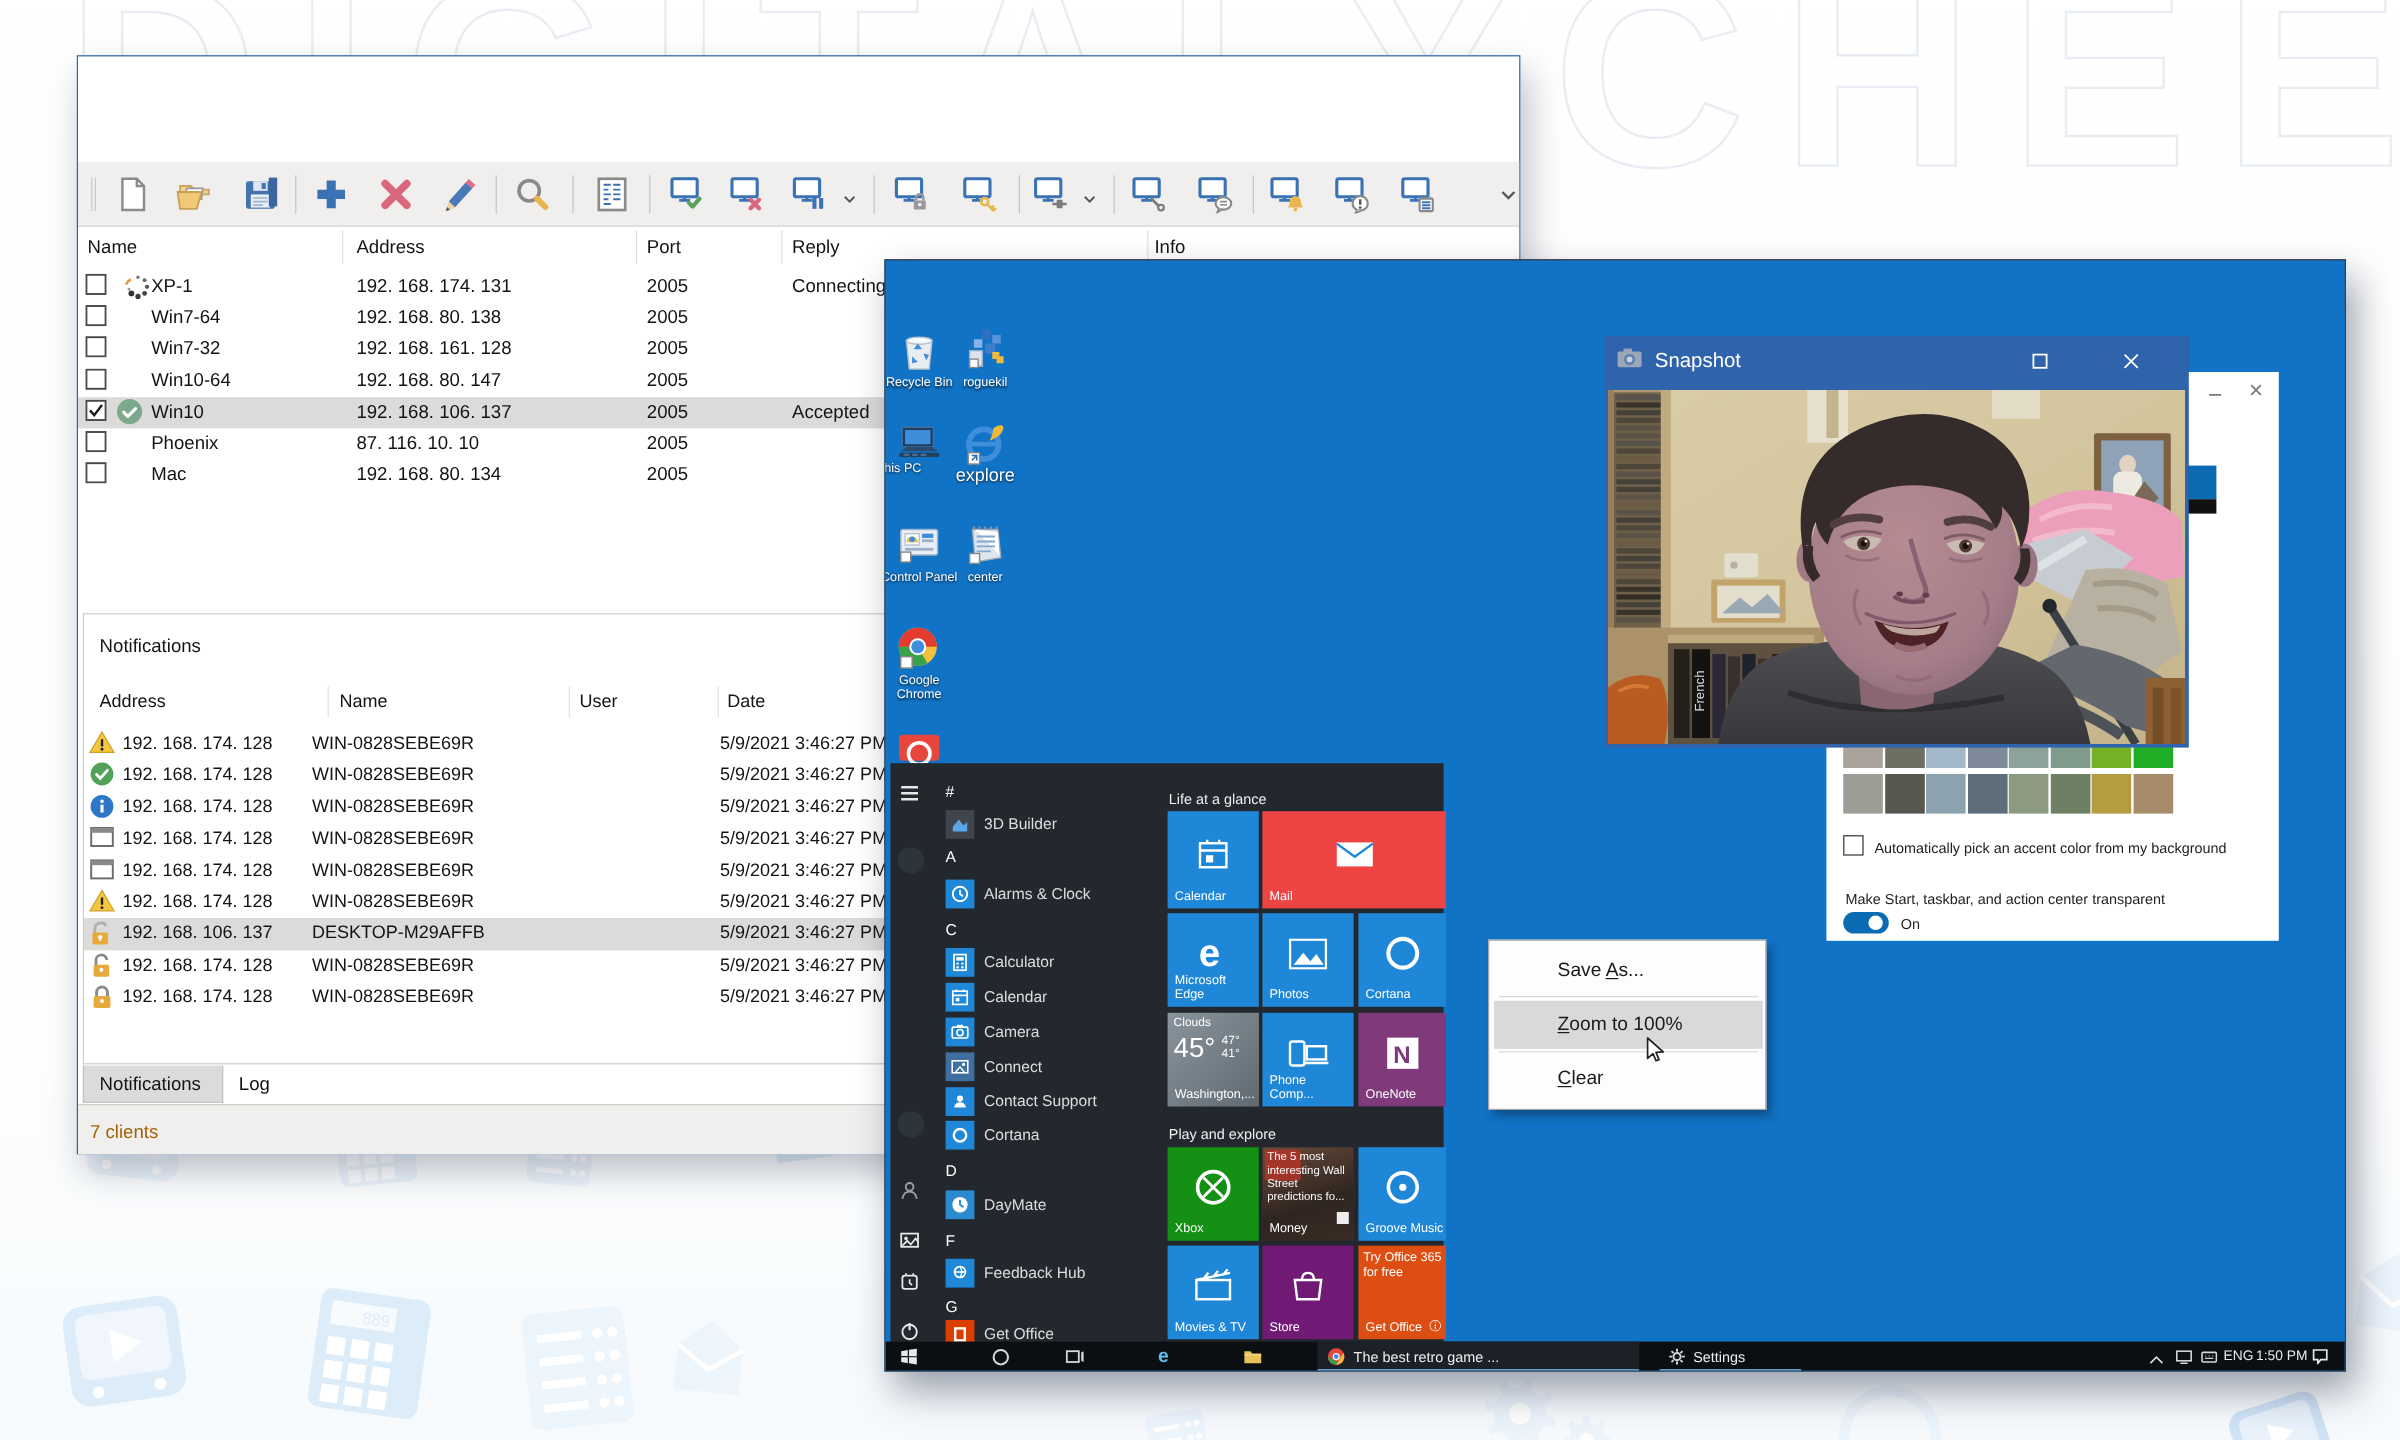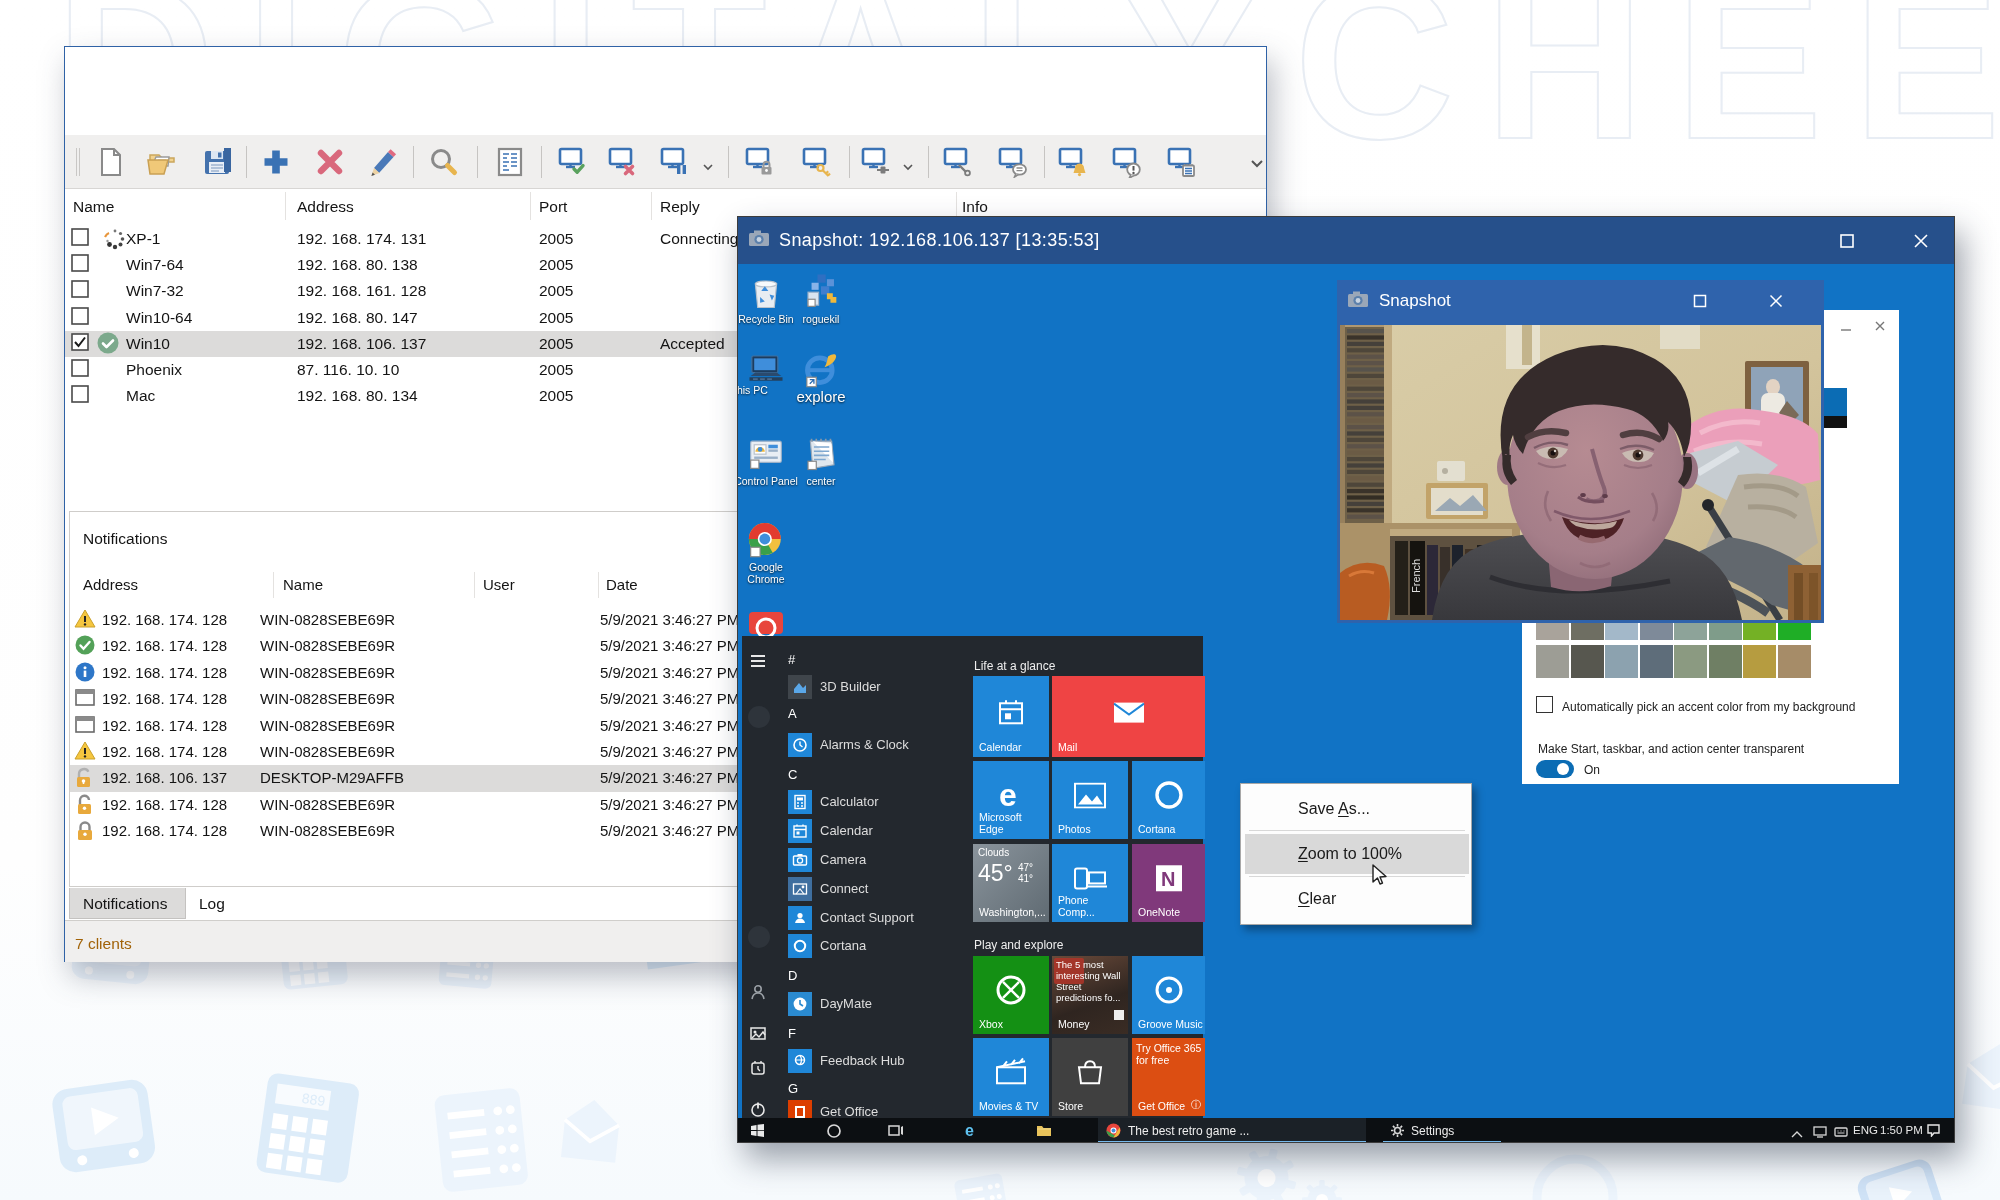--- a/index.html
+++ b/index.html
@@ -444,39 +444,20 @@
 <div class="a" style="left:4px;top:841px;width:1195px;height:31px;font-size:15.5px;color:#141414">
 <div class="a" style="left:0;top:0;width:117px;height:31px;background:#dcdbda;border:1px solid #c4c2c0;border-top:none"></div>
 <div class="a" style="left:14px;top:7px">Notifications</div>
       <div class="a" style="left:130px;top:7px">Log</div>
 </div>
 <div class="a" style="left:0;top:873px;width:1203px;height:42px;background:#f0efee;border-top:1px solid #d0cecb">
 <div class="a" style="left:10px;top:14px;font-size:15.5px;color:#a16207">7 clients</div>
 </div>
 </div>
 <div class="a" style="left:737px;top:216px;width:1218px;height:927px;background:#1173c5;border:1px solid #3c3c3c;box-shadow:8px 16px 30px rgba(40,50,70,.45)">
-<div class="a" style="left:0;top:0;width:100%;height:47px;background:#26508b;display:flex;align-items:center">
-<div style="margin-left:10px"><svg style="" width="22" height="21" viewBox="0 0 22 21">
-          <rect x="1" y="5" width="20" height="13" rx="1.5" fill="#9aa7b8"></rect>
-          <rect x="6" y="2.5" width="7" height="4" fill="#9aa7b8"></rect>
-          <circle cx="11" cy="11.5" r="4.6" fill="#5c80ab"></circle>
-          <circle cx="11" cy="11.5" r="2.4" fill="#c8d4e2"></circle>
-        </svg></div>
-<div style="color:#fff;font-size:18px;margin-left:9px;letter-spacing:.4px">Snapshot: 192.168.106.137 [13:35:53]</div>
-<div class="wbtn" style="left:1086px;height:47px">
-        <svg style="" width="18" height="18" viewBox="0 0 18 18">
-          <rect x="3" y="3" width="12" height="12" fill="none" stroke="#fff" stroke-width="1.6"></rect>
-        </svg>
-      </div>
-<div class="wbtn" style="left:1160px;height:47px">
-        <svg style="" width="18" height="18" viewBox="0 0 18 18">
-          <path d="M3 3 L15 15 M15 3 L3 15" stroke="#fff" stroke-width="1.6"></path>
-        </svg>
-      </div>
-</div>
 <div class="a" style="left:0;top:47px;width:1216px;height:878px;background:#1173c5;overflow:hidden">
 <div class="a" style="left:11px;top:11px"><svg style="transform:scale(1.18);transform-origin:center" width="34" height="32" viewBox="0 0 34 32">
           <path d="M8 10 h18 l-2 20 h-14z" fill="#e8edf2" stroke="#b9c2cc" stroke-width="1"></path>
           <ellipse cx="17" cy="10" rx="9" ry="2.5" fill="#f7fafc" stroke="#b9c2cc"></ellipse>
           <path d="M13 16 l3-4 3 4z M20 19 l4 1 -2 4z M12 21 l0 5 4-1z" fill="#3f8edb"></path>
         </svg></div>
 <div class="a" style="left:-4px;top:49px;width:64px;text-align:center;font-size:10.5px;color:#fff;text-shadow:0 1px 2px rgba(0,0,0,.8);line-height:12px">Recycle Bin</div>
 <div class="a" style="left:66px;top:11px"><svg style="transform:scale(1.18);transform-origin:center" width="34" height="32" viewBox="0 0 34 32">
           <rect x="14" y="2" width="7" height="7" fill="#2f6fc2"></rect>
           <rect x="22" y="6" width="6" height="6" fill="#5b92d8"></rect>
@@ -939,21 +920,21 @@
             </svg></div>
           <div class="a" style="left:6px;bottom:4px;font-size:10.5px;color:#fff">Groove Music</div>
         </div>
 <div class="a" style="left:231px;top:402px;width:76px;height:78px;background:#1f87d8;overflow:hidden">
           <div class="a" style="left:0;top:50%;width:100%;transform:translateY(-58%);text-align:center"><svg width="32" height="30">
               <rect x="2" y="10" width="28" height="16" fill="none" stroke="#fff" stroke-width="2"></rect>
               <path d="M2 10 l28-6 M8 9 l4-5 M16 7.5 l4-5 M24 6 l4-5" stroke="#fff" stroke-width="2"></path>
             </svg></div>
           <div class="a" style="left:6px;bottom:4px;font-size:10.5px;color:#fff">Movies &amp; TV</div>
         </div>
-<div class="a" style="left:310px;top:402px;width:76px;height:78px;background:#404040;overflow:hidden">
+<div class="a" style="left:310px;top:402px;width:76px;height:78px;background:#701a75;overflow:hidden">
           <div class="a" style="left:0;top:50%;width:100%;transform:translateY(-58%);text-align:center"><svg width="30" height="30">
               <path d="M4 10 h22 l-2 16 H6z" fill="none" stroke="#fff" stroke-width="2"></path>
               <path d="M10 10 q0-6 5-6 t5 6" fill="none" stroke="#fff" stroke-width="2"></path>
             </svg></div>
           <div class="a" style="left:6px;bottom:4px;font-size:10.5px;color:#fff">Store</div>
         </div>
 <div class="a" style="left:390px;top:402px;width:73px;height:78px;background:#dc4e12;overflow:hidden">
           <div class="a" style="left:4px;top:4px;font-size:10.5px;color:#fff">Try Office 365<br>for free</div>
           <div class="a" style="right:4px;bottom:4px;font-size:10px;color:#fff">ⓘ</div>
           <div class="a" style="left:0;top:50%;width:100%;transform:translateY(-58%);text-align:center"></div>

